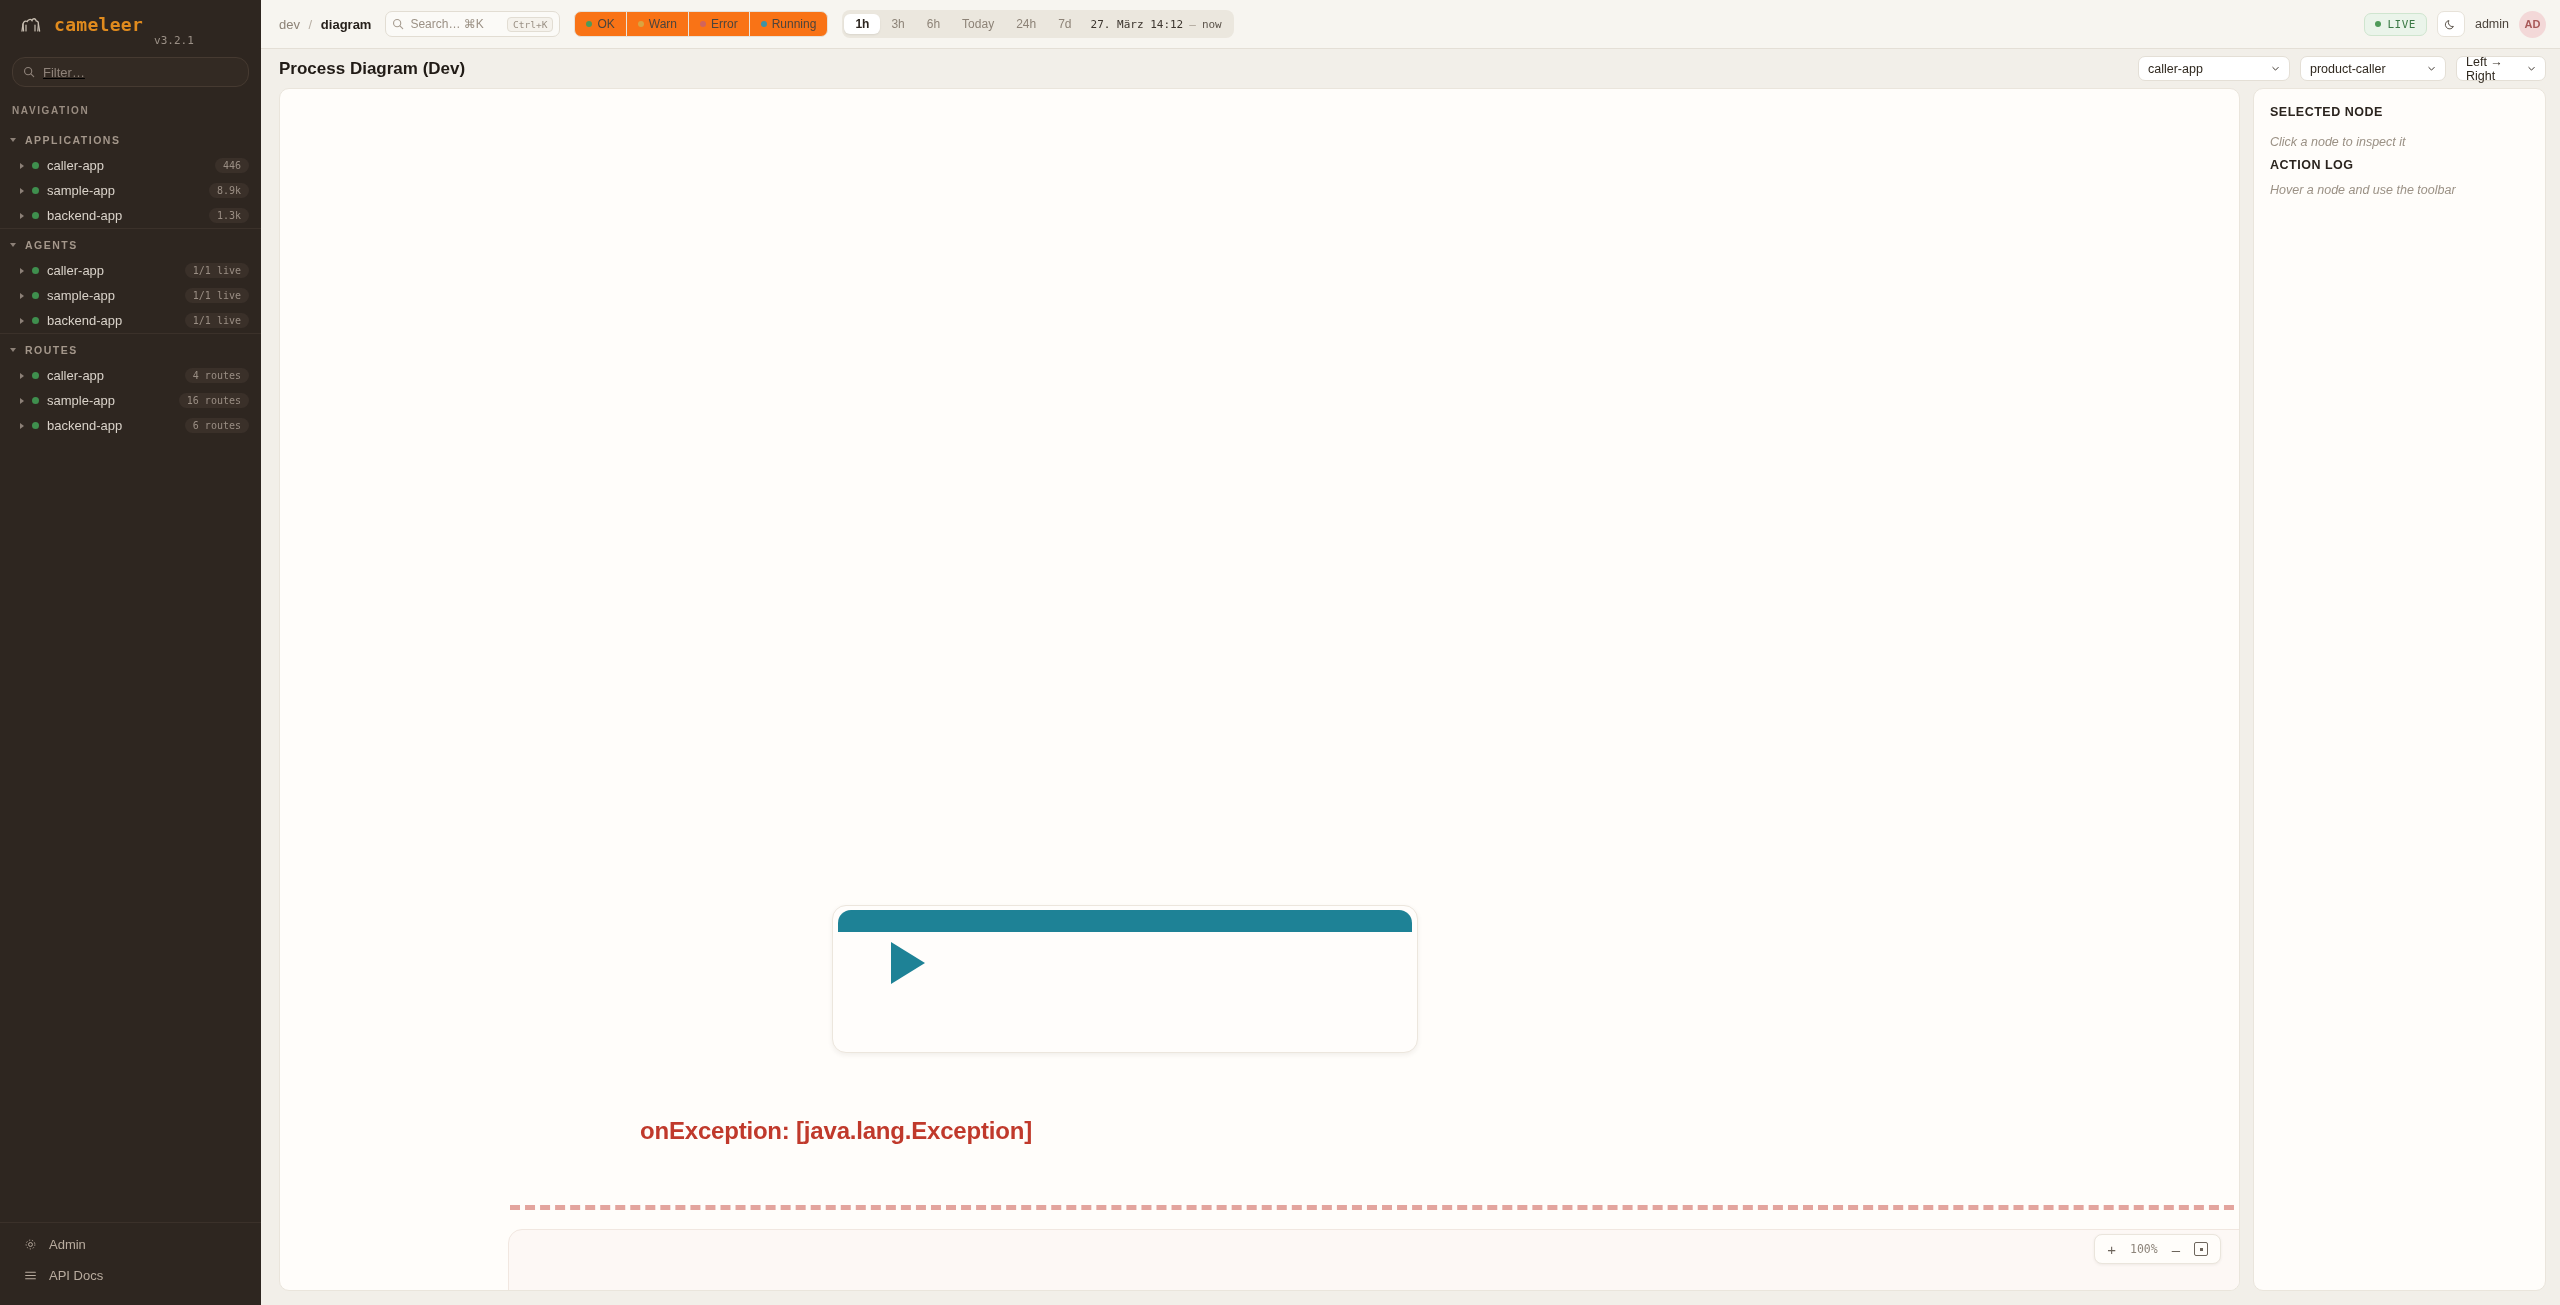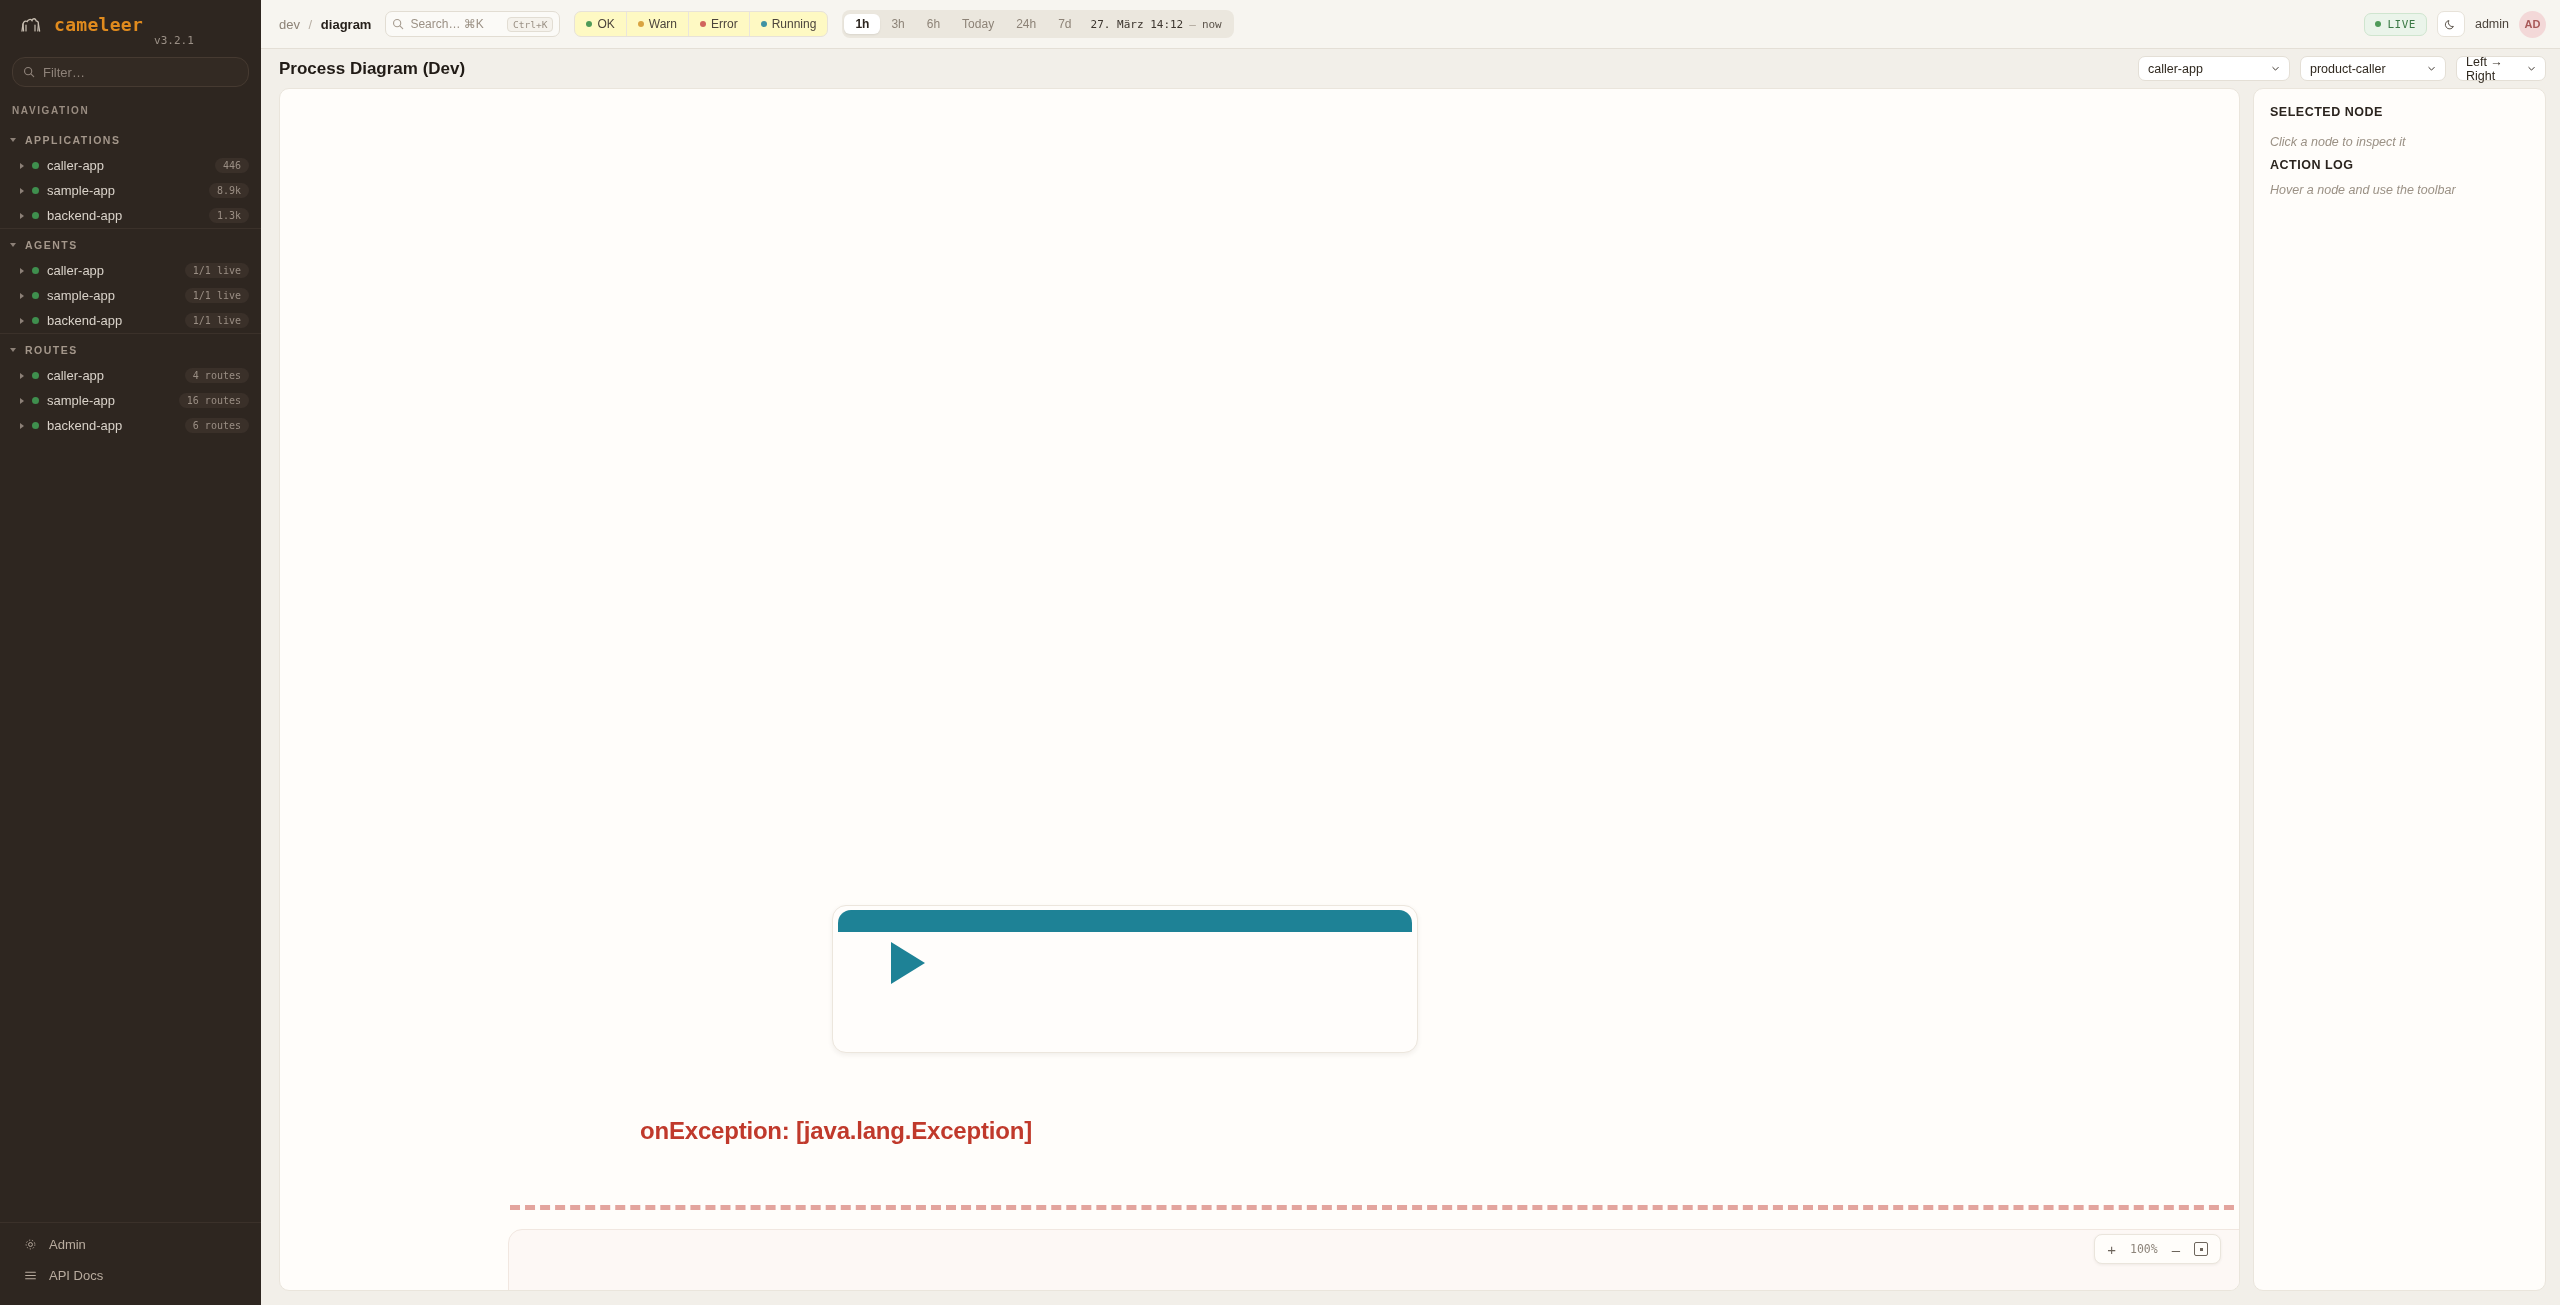--- a/index.html
+++ b/index.html
@@ -32,20 +32,21 @@
   }
   .brand-ver {
     font-family: "DejaVu Sans Mono", monospace;
     font-size: 11px; color: #9b9086; margin-left: 1px; align-self: flex-end; padding-bottom: 2px;
   }
   .filter-wrap { padding: 8px 12px 0 12px; }
   .filter-box {
     height: 30px; border: 1px solid #463a31; border-radius: 13px;
     background: #332a23; display: flex; align-items: center; gap: 8px;
     padding: 0 10px;
+    text-decoration: underline;
   }
   .filter-box .ph { color: #8e8279; font-size: 13px; }
   .sec-label {
     color: #9a8d82; font-size: 10px; letter-spacing: 1.6px;
     padding: 18px 0 8px 12px; font-weight: 600;
   }
   .group {
     border-top: 1px solid #3b312a;
   }
   .group:first-of-type { border-top: none; }
@@ -88,21 +89,21 @@
     width: 175px; height: 26px; border: 1px solid #e2ddd3; border-radius: 7px;
     background: #fbfaf7; display: flex; align-items: center; padding: 0 6px; gap: 6px;
   }
   .search-box .ph { font-size: 12px; color: #9b9185; flex: 1; }
   .kbd {
     font-family: "DejaVu Sans Mono", monospace; font-size: 9.5px; color: #9b9185;
     border: 1px solid #e2ddd3; border-radius: 4px; padding: 1px 5px; background: #f5f2ec;
   }
   .chips {
     display: flex; align-items: center; height: 26px;
-    border: 1px solid #e7e2d9; border-radius: 7px; background: #fef9c3; overflow: hidden;
+    border: 1px solid #e7e2d9; border-radius: 7px; background: #f97316; overflow: hidden;
   }
   .chip { display: flex; align-items: center; gap: 5px; padding: 0 11px; height: 100%; border-right: 1px solid #eae5dc; }
   .chip:last-child { border-right: none; }
   .chip span { font-size: 12px; color: #4c443c; }
   .cdot { width: 6px; height: 6px; border-radius: 50%; }
   .timebar {
     display: flex; align-items: center; height: 28px;
     background: #ebe7de; border-radius: 8px; padding: 2px;
   }
   .tbtn {

